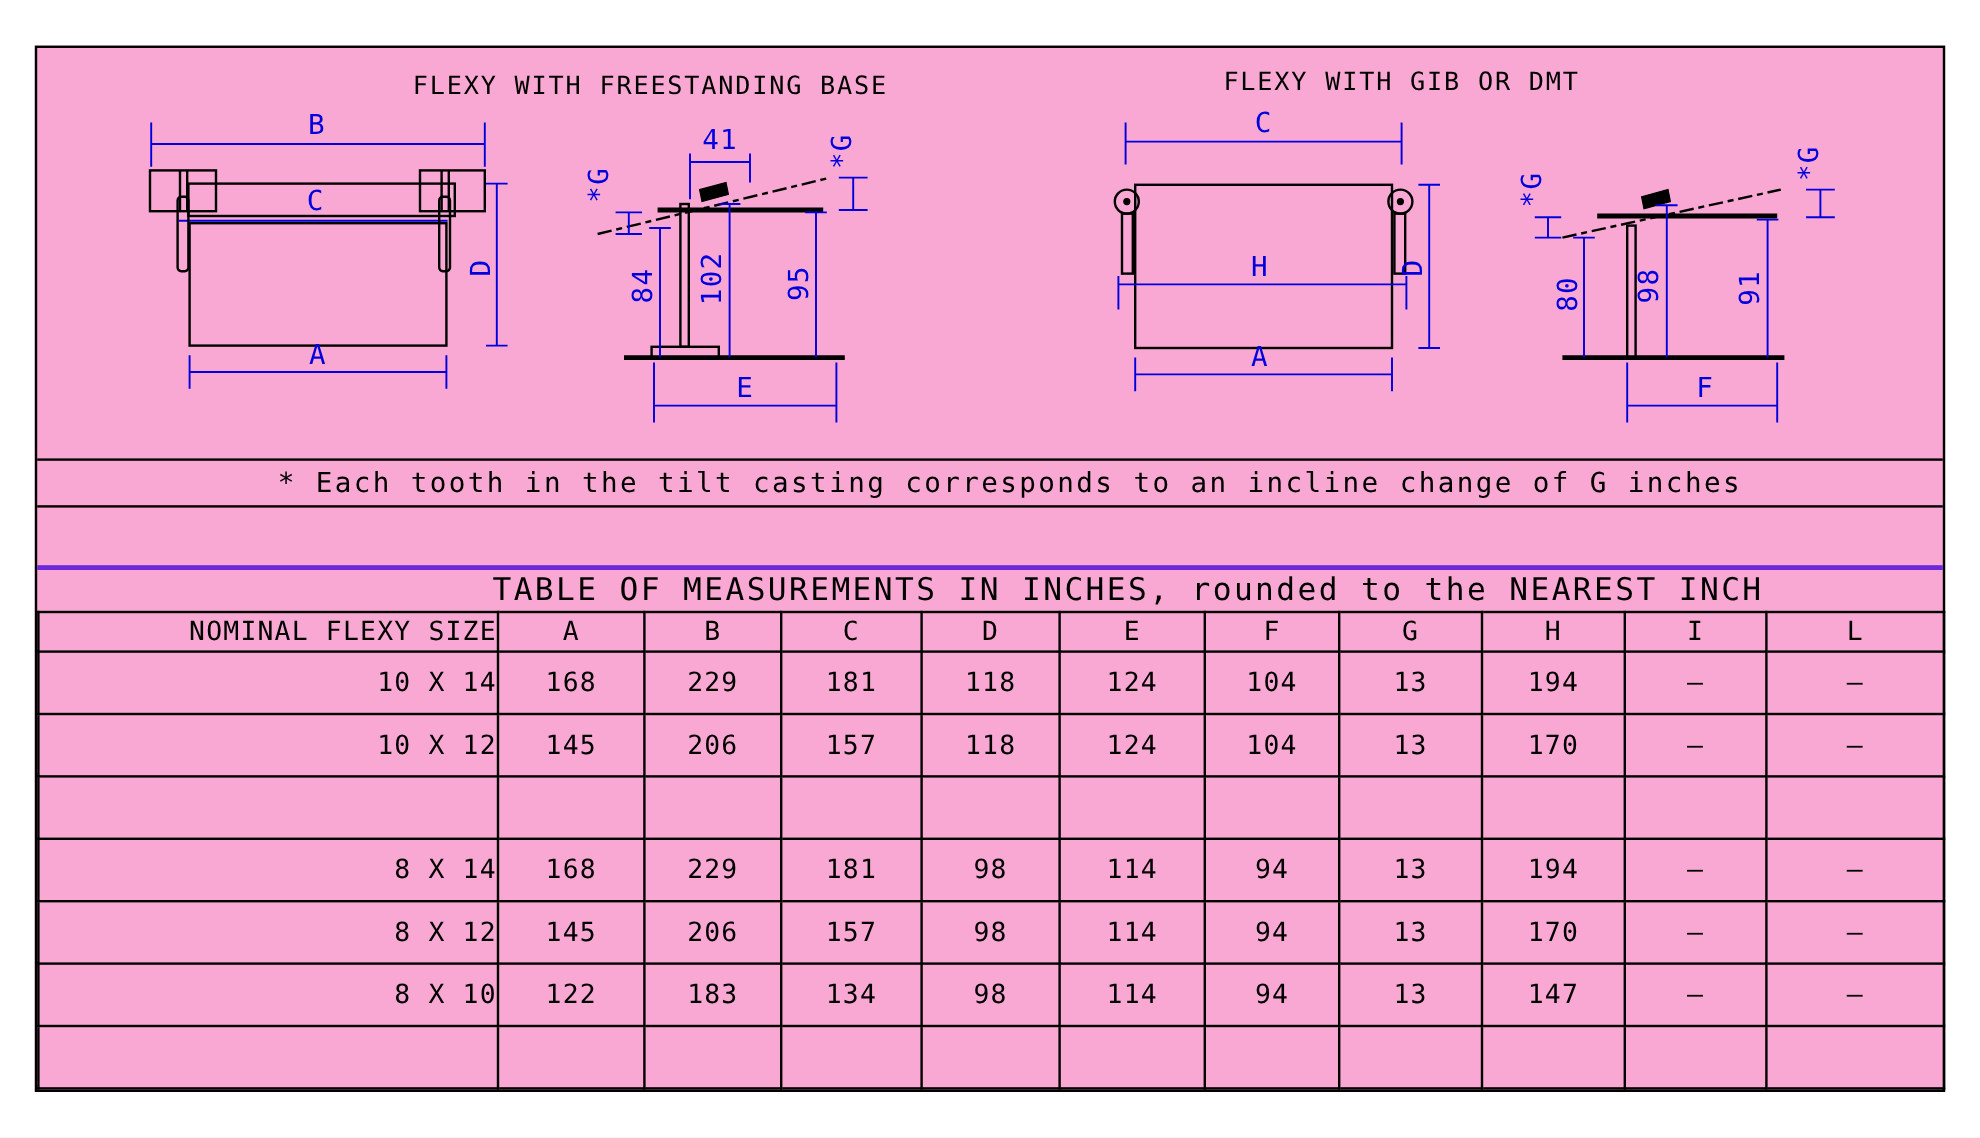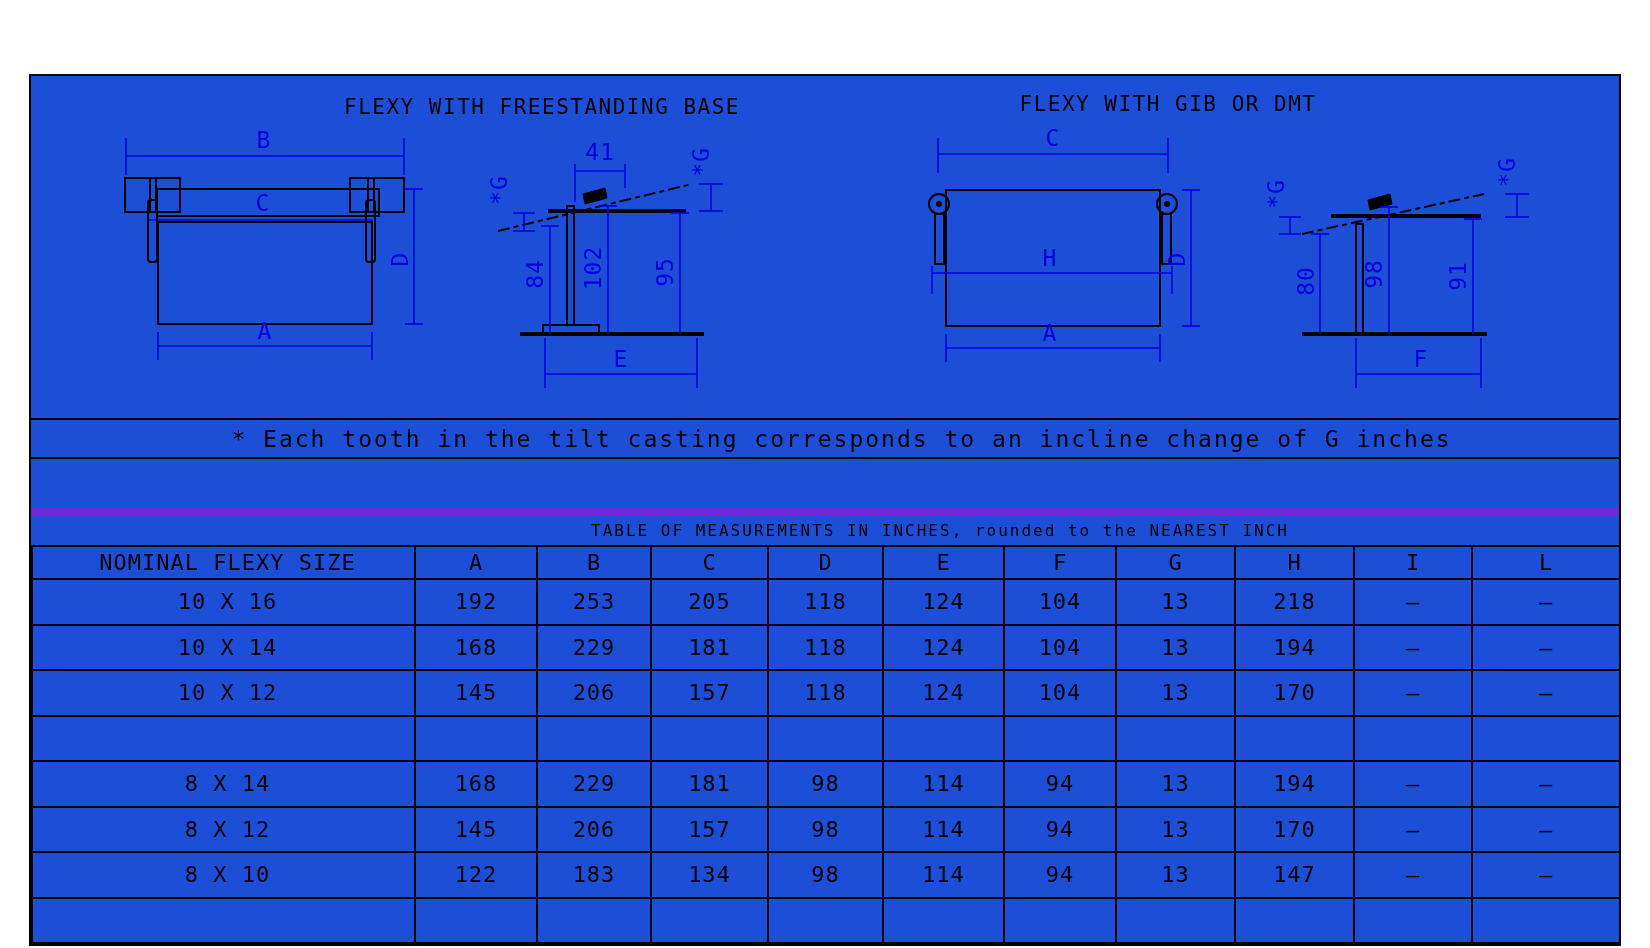--- a/index.html
+++ b/index.html
@@ -3,48 +3,48 @@
 <meta charset="utf-8">
 <style>
   html,body { margin:0; padding:0; background:#ffffff; }
   body {
     width:1650px; height:948px; position:relative;
     font-family:"DejaVu Sans Mono", monospace; color:#000;
   }
   .sheet {
     position:absolute; left:29px; top:38px;
     width:1588px; height:868px;
-    border:2px solid #000; background:#1d4ed8;margin-top:36px;
+    border:2px solid #000; background:#f9a8d4;
   }
   .drawings-area { height:342px; position:relative; }
   .drawings-area svg { display:block; width:1588px; height:342px; }
 
   .note-band {
     height:41px; box-sizing:border-box;
     border-top:2px solid #000; border-bottom:2px solid #000;
     display:flex; align-items:center; justify-content:center;
     padding-left:33px; font-size:23px; letter-spacing:2px; white-space:nowrap;
   }
   .gap-band { height:48px; }
   .title-band {
-    height:38px; box-sizing:border-box; border-top:8px solid #6d28d9;
+    height:38px; box-sizing:border-box; border-top:4px solid #6d28d9;
     display:flex; align-items:center; justify-content:center;
-    padding-left:230px; font-size:16px; letter-spacing:2px; white-space:nowrap;
+    padding-left:230px; font-size:26px; letter-spacing:2px; white-space:nowrap;
   }
   table.meas {
     width:100%; height:399px; border-collapse:collapse; table-layout:fixed;
   }
   table.meas th, table.meas td {
     border:2px solid #000; padding:0;
     font-size:22px; font-weight:normal; letter-spacing:1px;
     text-align:center; white-space:nowrap; overflow:hidden;
   }
   table.meas thead tr { height:33px; }
   table.meas tbody tr { height:36px; }
-  table.meas .size-col { text-align:center; padding-left:8px; }
+  table.meas .size-col { text-align:right; padding-left:8px; }
 
   
   .blk  { stroke:#000; fill:none; stroke-width:2; }
   .blkf { stroke:#000; fill:#000; }
   .thick{ stroke:#000; fill:none; stroke-width:4; }
   .dim  { stroke:#0000dd; fill:none; stroke-width:1.6; }
   text.dimtxt { fill:#0000dd; font-size:23px; letter-spacing:1px; }
   text.dtitle { fill:#000; font-size:21px; letter-spacing:1.5px; }
 </style>
 </head>
@@ -237,33 +237,20 @@
           <th>E</th>
           <th>F</th>
           <th>G</th>
           <th>H</th>
           <th>I</th>
           <th>L</th>
         </tr>
       </thead>
     <tbody>
         <tr>
-          <td class="size-col">10 X 16</td>
-          <td>192</td>
-          <td>253</td>
-          <td>205</td>
-          <td>118</td>
-          <td>124</td>
-          <td>104</td>
-          <td>13</td>
-          <td>218</td>
-          <td>–</td>
-          <td>–</td>
-        </tr>
-        <tr>
           <td class="size-col">10 X 14</td>
           <td>168</td>
           <td>229</td>
           <td>181</td>
           <td>118</td>
           <td>124</td>
           <td>104</td>
           <td>13</td>
           <td>194</td>
           <td>–</td>

